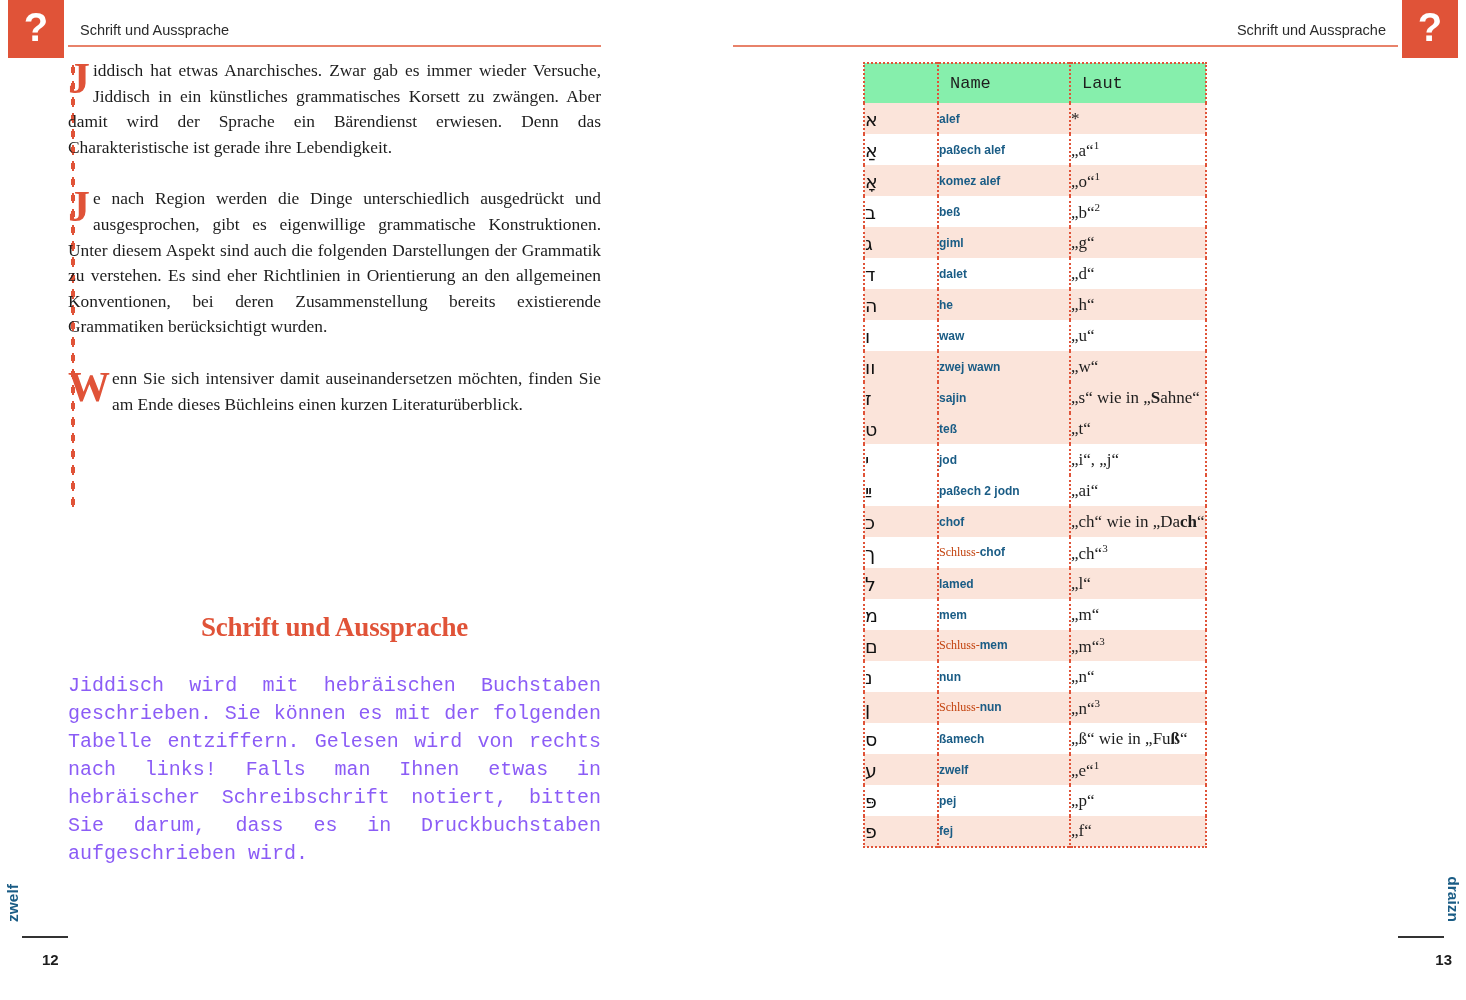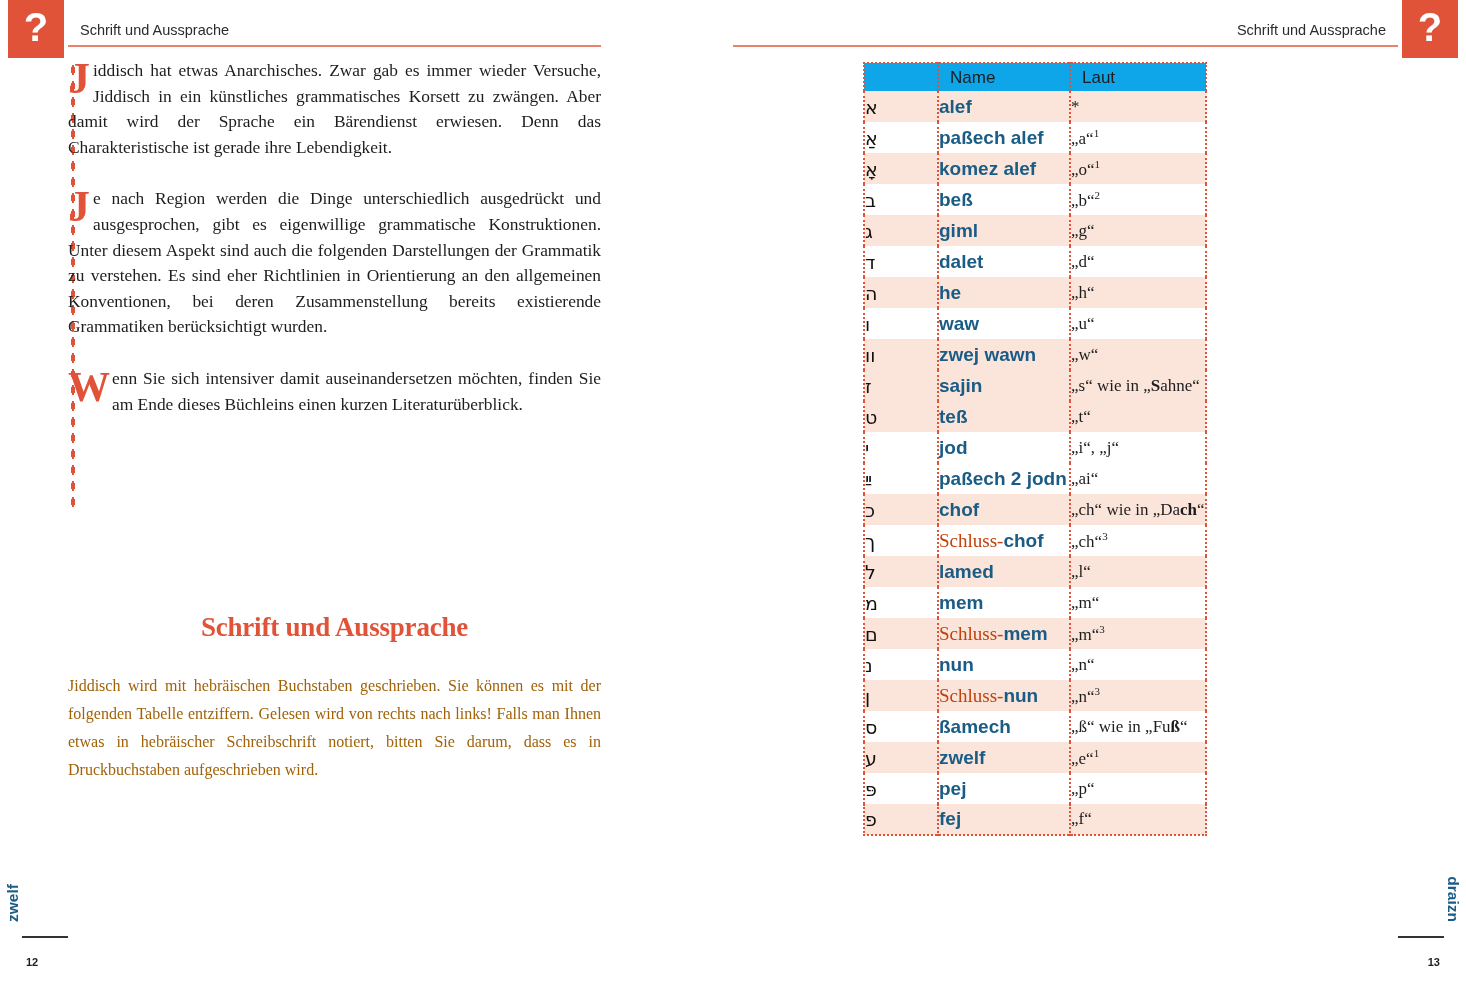--- a/index.html
+++ b/index.html
@@ -117,47 +117,48 @@
     font-weight: bold;
     font-size: 27px;
     letter-spacing: -0.2px;
   }
 
   .para-after {
     position: absolute;
     left: 68px;
     top: 672px;
     width: 533px;
-    font-family: Liberation Serif, serif;
-    font-size: 16px;
+    font-family: Liberation Mono, monospace;
+    font-size: 20px;
     line-height: 28px;
-    color: #a16207;
+    color: #8b5cf6;
     text-align: justify;
   }
 
   
   .folio-rule {
     position: absolute;
     bottom: 62px;
     width: 46px;
     height: 2px;
     background: #333333;
   }
   .page-left .folio-rule { left: 22px; }
   .page-right .folio-rule { right: 22px; }
 
   .folio-num {
     position: absolute;
     bottom: 32px;
-    font-size: 11px;
+    font-size: 15px;
     font-weight: bold;
     color: #1d1d1d;
+    margin-left: 16px;
   }
   .page-left .folio-num { left: 26px; }
-  .page-right .folio-num { right: 26px; }
+  .page-right .folio-num { right: 14px; }
 
   .side-word {
     position: absolute;
     bottom: 78px;
     color: #1a5c85;
     font-size: 15.5px;
     font-weight: bold;
     white-space: nowrap;
   }
   .page-left .side-word {
@@ -191,46 +192,46 @@
     height: 31px;
     vertical-align: middle;
     box-sizing: border-box;
   }
 
   .alef-table .col-div {
     border-right: 2px dotted #e05338;
   }
 
   .alef-table thead th {
-    background: #0ea5e9;
-    font-family: Liberation Sans, sans-serif;
+    background: #86efac;
+    font-family: Liberation Mono, monospace;
     font-weight: normal;
     font-size: 17px;
     color: #1d1d1d;
     text-align: left;
-    height: 28px;
+    height: 40px;
   }
   .alef-table thead th.th-glyph { padding: 0; }
   .alef-table thead th.th-name  { padding-left: 11px; }
   .alef-table thead th.th-sound { padding-left: 11px; }
 
   .alef-table tbody tr.odd  td { background: #fbe4da; }
   .alef-table tbody tr.even td { background: #ffffff; }
 
   .cell-glyph {
     font-family: "DejaVu Sans", sans-serif;
     font-size: 19px;
     color: #111111;
     text-align: left;
     padding-left: 12px;
     direction: rtl;
   }
   .cell-name {
     font-family: "Liberation Sans", sans-serif;
-    font-size: 19px;
+    font-size: 12px;
     font-weight: bold;
     color: #1a5c85;
     padding-left: 11px;
     white-space: nowrap;
   }
   .cell-name .prefix {
     font-family: "Liberation Serif", serif;
     font-weight: normal;
     color: #c2410c;
   }

